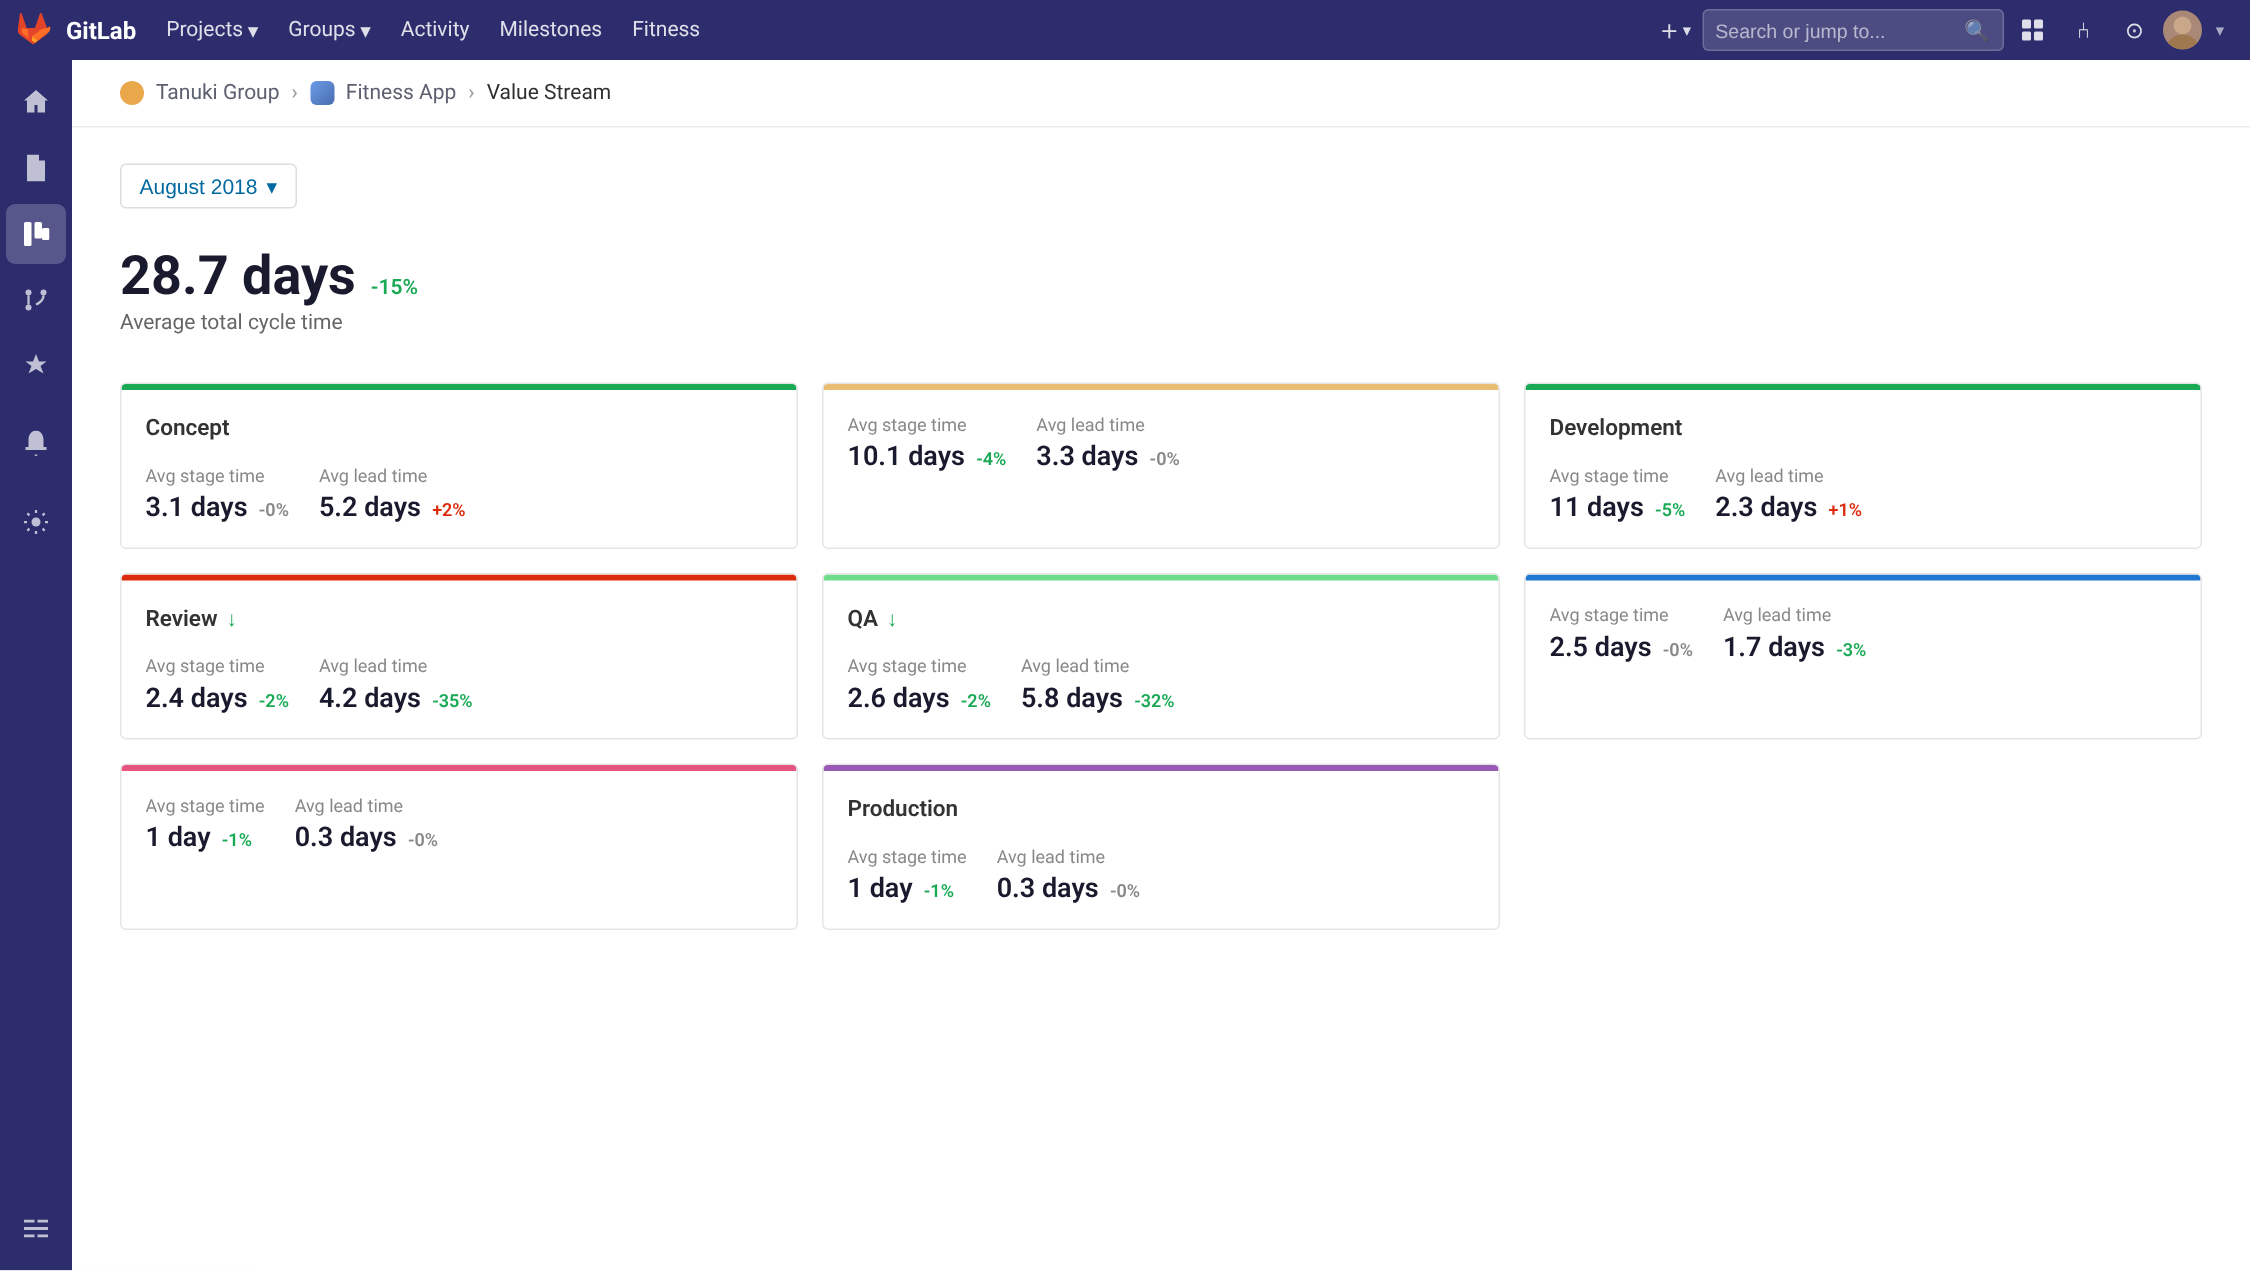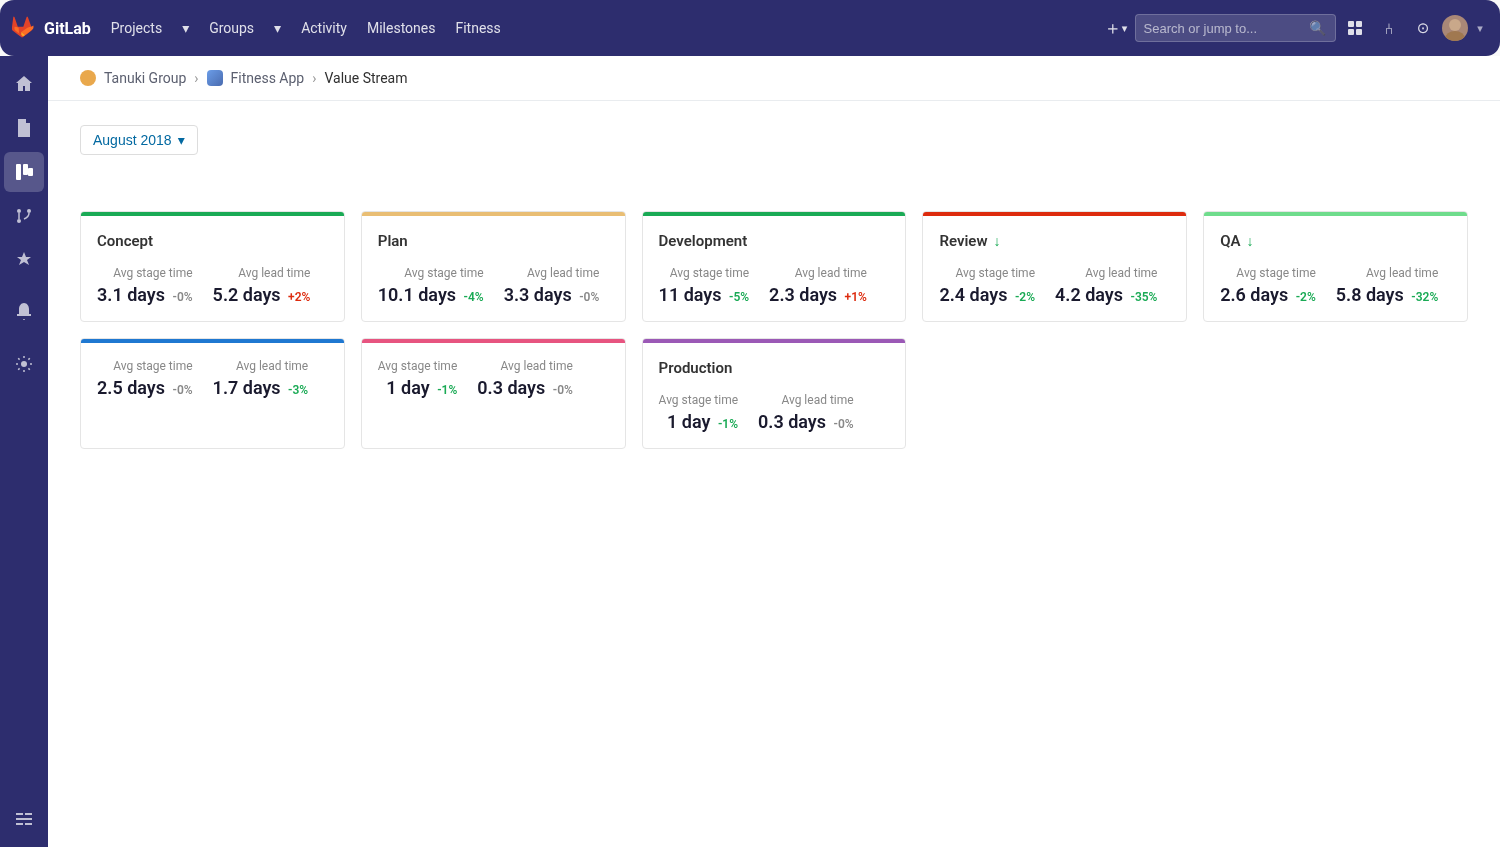--- a/index.html
+++ b/index.html
@@ -1,27 +1,26 @@
 <!DOCTYPE html>
 <html><head>
   <meta charset="utf-8">
   <style>
     * { box-sizing: border-box; margin: 0; padding: 0; }
     body { font-family: -apple-system, BlinkMacSystemFont, 'Segoe UI', Roboto, sans-serif; background: #f9f9f9; display: flex; flex-direction: column; height: 847px; overflow: hidden; }
 
     
     .top-nav {
       background: #2d2d6e;
-      height: 56px;
+      height: 40px;
       display: flex;
       align-items: center;
       padding: 0 12px;
       gap: 4px;
       flex-shrink: 0;
-      border-radius: 14px;
     }
     .nav-logo {
       display: flex;
       align-items: center;
       gap: 6px;
       color: white;
       font-weight: 700;
       font-size: 16px;
       margin-right: 8px;
       text-decoration: none;
@@ -32,21 +31,21 @@
     }
     .nav-link {
       color: rgba(255,255,255,0.85);
       font-size: 14px;
       padding: 4px 8px;
       border-radius: 3px;
       cursor: pointer;
       text-decoration: none;
       display: flex;
       align-items: center;
-      gap: 20px;
+      gap: 3px;
       white-space: nowrap;
     }
     .nav-spacer { flex: 1; }
     .nav-search {
       display: flex;
       align-items: center;
       background: rgba(255,255,255,0.15);
       border: 1px solid rgba(255,255,255,0.2);
       border-radius: 4px;
       padding: 0 8px;
@@ -192,23 +191,22 @@
     .stat-change.negative { color: #1aaa55; }
     .stat-label {
       font-size: 14px;
       color: #666;
       margin-top: 2px;
     }
 
     
     .stage-grid {
       display: grid;
-      grid-template-columns: repeat(5, 1fr);
+      grid-template-columns: repeat(3, 1fr);
       gap: 16px;
-      text-align: right;
     }
     .stage-card {
       border: 1px solid #e5e5e5;
       border-radius: 4px;
       overflow: hidden;
       background: white;
     }
     .stage-card-top {
       height: 4px;
     }
@@ -374,20 +372,27 @@
 
     <div class="content-area">
       
       <button class="date-filter">
         <span>August 2018</span>
         <span>▾</span>
       </button>
 
       
       <div class="summary-stats">
+        <div class="stat-block">
+          <div>
+            <span class="stat-value">28.7 days</span>
+            <span class="stat-change negative">-15%</span>
+          </div>
+          <div class="stat-label">Average total cycle time</div>
+        </div>
       </div>
 
       
       <div class="stage-grid" id="stage-grid">
       <div class="stage-card">
     <div class="stage-card-top" style="background: #1aaa55;"></div>
     <div class="stage-card-body">
       <div class="stage-title">
         Concept
       </div>
@@ -405,23 +410,20 @@
             5.2 days
             <span class="metric-change pos">+2%</span>
           </div>
         </div>
       </div>
     </div>
   </div>
           <div class="stage-card">
     <div class="stage-card-top" style="background: #e9be74;"></div>
     <div class="stage-card-body">
-      <div class="stage-title">
-        Plan
-      </div>
       <div class="stage-metrics">
         <div class="metric">
           <div class="metric-label">Avg stage time</div>
           <div class="metric-value">
             10.1 days
             <span class="metric-change neg">-4%</span>
           </div>
         </div>
         <div class="metric">
           <div class="metric-label">Avg lead time</div>

